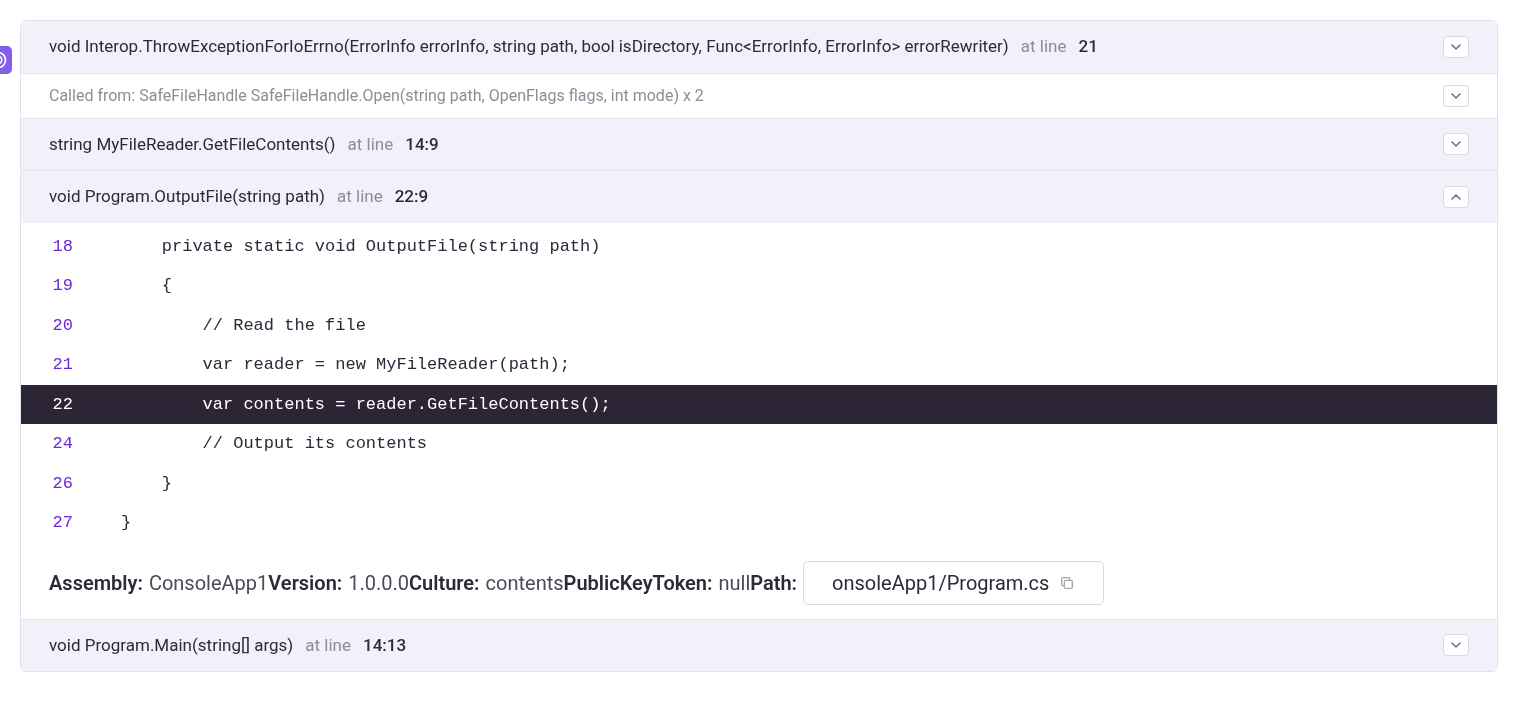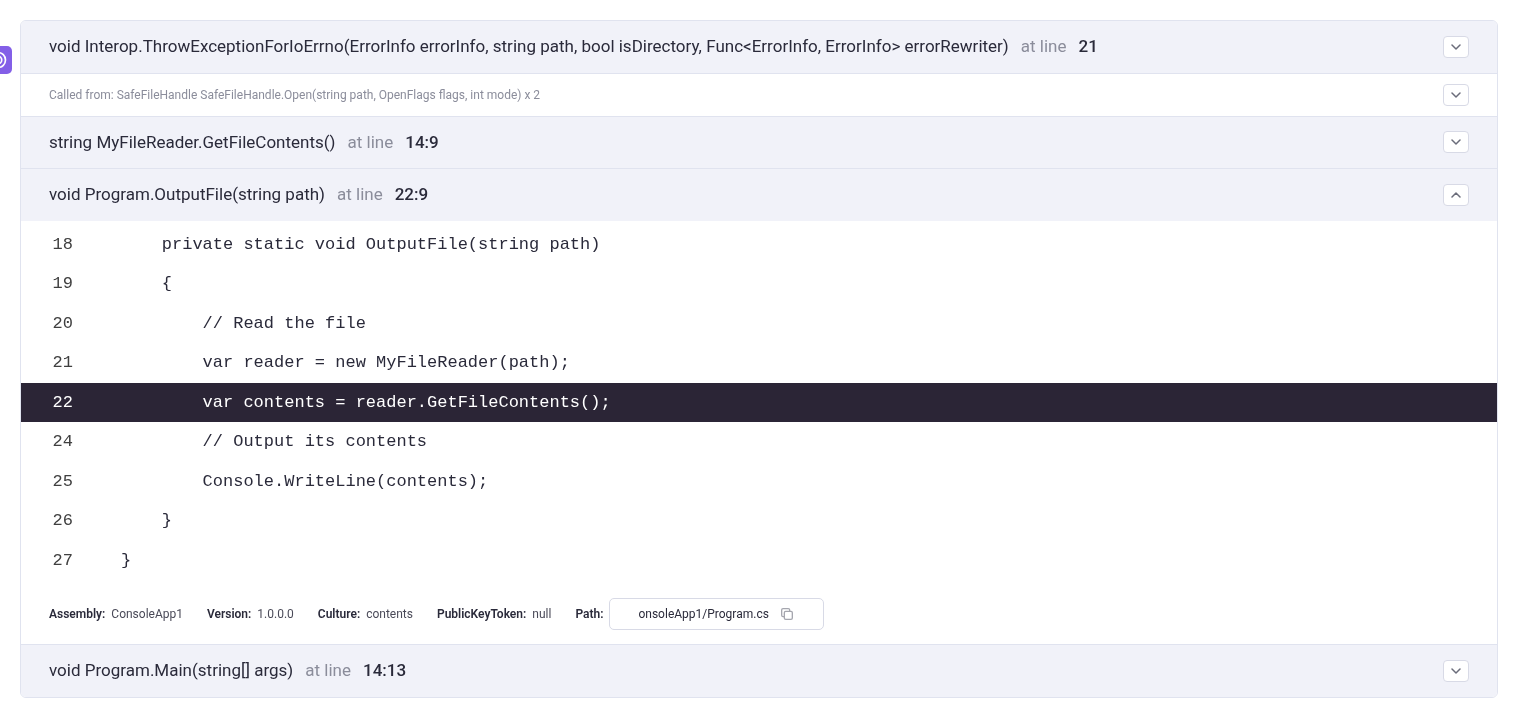--- a/index.html
+++ b/index.html
@@ -74,21 +74,21 @@
   align-self: center;
 }
 .expand-btn svg { width: 10px; height: 10px; }
 .called-from {
   display: flex;
   align-items: center;
   padding: 10px 28px;
   background: #fff;
   border-top: 1px solid #e0e3ef;
   color: #8b8d9b;
-  font-size: 12px;
+  font-size: 16px;
 }
 .called-from .expand-btn { margin-left: auto; }
 .code-block {
   background: #fff;
   font-family: "SFMono-Regular", Consolas, "Liberation Mono", Menlo, monospace;
   font-size: 17px;
   padding: 4px 0;
 }
 .code-line {
   display: flex;
@@ -96,33 +96,32 @@
   padding: 7px 0;
 }
 .code-line.highlight {
   background: #2b2536;
   color: #fff;
 }
 .ln {
   width: 100px;
   text-align: right;
   padding-right: 48px;
-  color: #404040;
+  color: #6d28d9;
   flex-shrink: 0;
   user-select: none;
 }
 .code-line.highlight .ln { color: #fff; }
 .code { white-space: pre; }
 .meta {
   display: flex;
   align-items: center;
   padding: 14px 28px;
   background: #fff;
-  gap: 24px;
-  font-size: 12px;
+  font-size: 20px;
   flex-wrap: wrap;
 }
 .meta-item { display: flex; gap: 6px; }
 .meta-label { font-weight: 600; color: #2a2a3a; }
 .meta-val { color: #4a4a58; }
 .path-box {
   border: 1px solid #d8dae6;
   border-radius: 5px;
   padding: 6px 28px;
   display: flex;
@@ -211,24 +210,20 @@
         </div>
         <div class="code-line highlight">
           <span class="ln">22</span>
           <span class="code">        var contents = reader.GetFileContents();</span>
         </div>
         <div class="code-line">
           <span class="ln">24</span>
           <span class="code">        // Output its contents</span>
         </div>
         <div class="code-line">
-          <span class="ln">25</span>
-          <span class="code">        Console.WriteLine(contents);</span>
-        </div>
-        <div class="code-line">
           <span class="ln">26</span>
           <span class="code">    }</span>
         </div>
         <div class="code-line">
           <span class="ln">27</span>
           <span class="code">}</span>
         </div>
       </div>
 
     <div class="meta">

